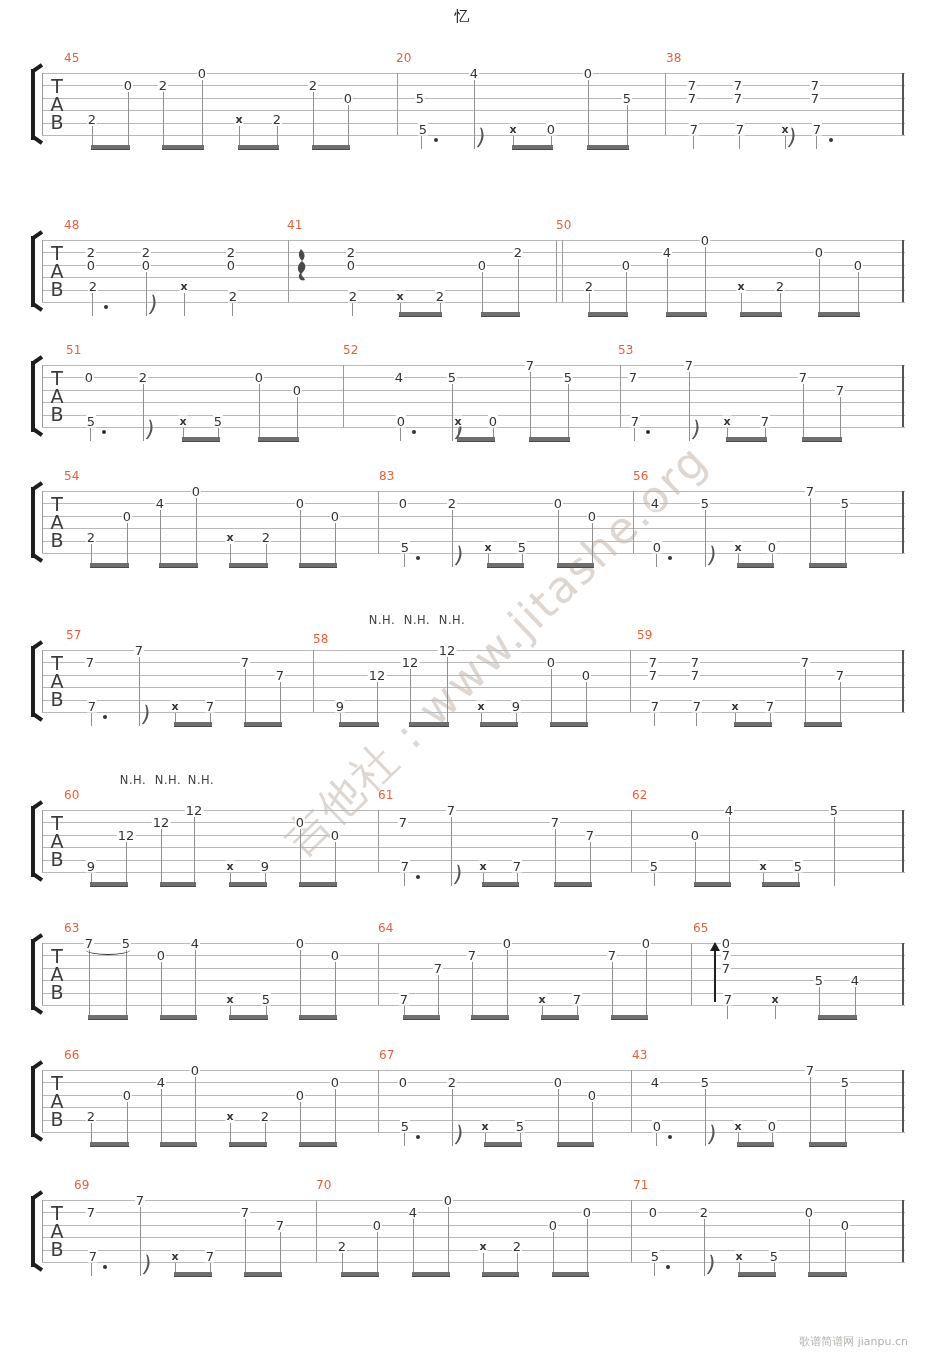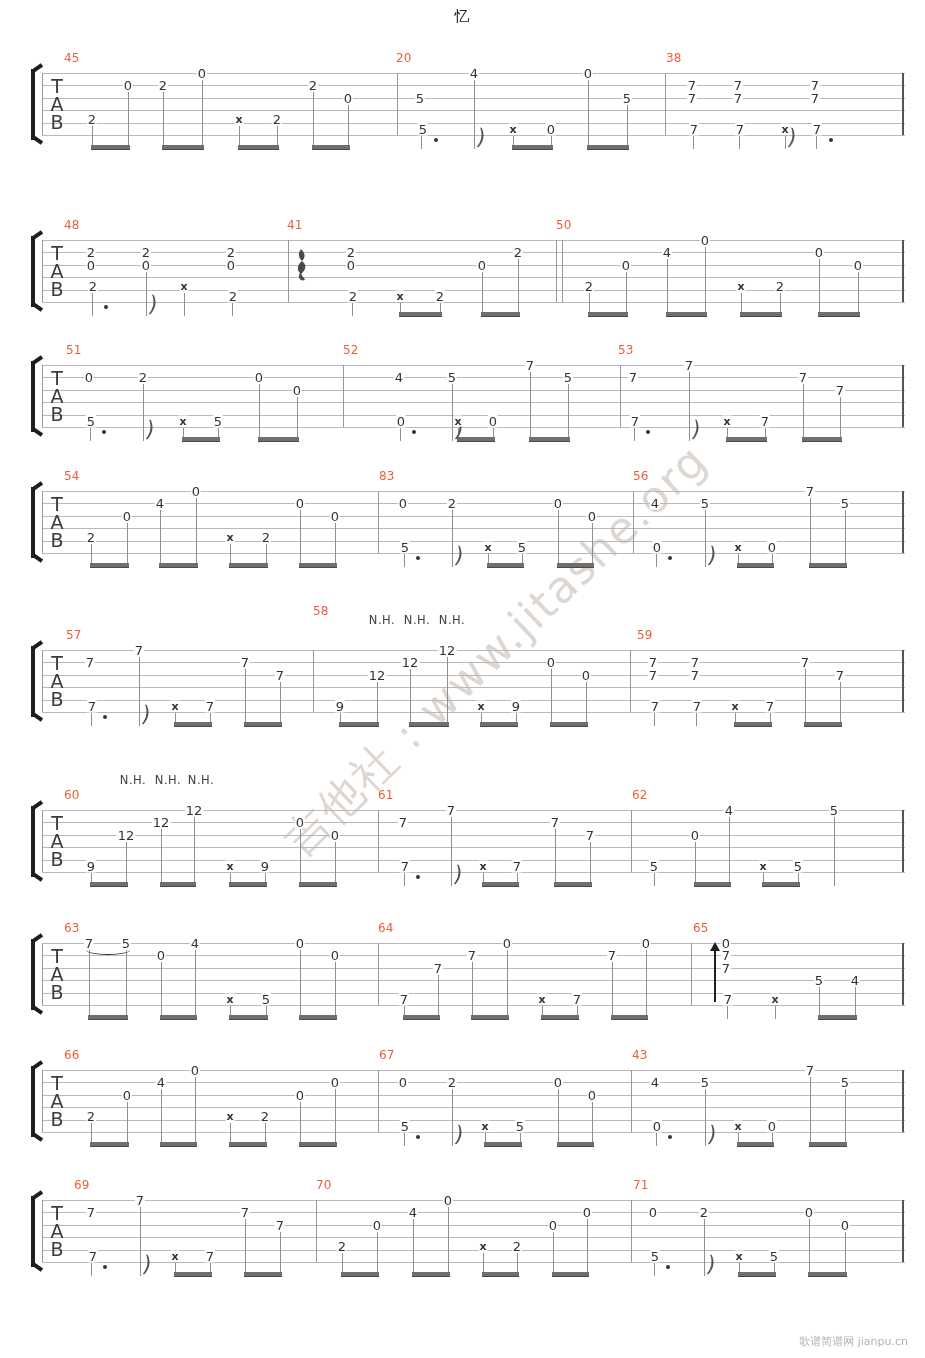--- a/index.html
+++ b/index.html
@@ -359,21 +359,21 @@
       <div class="beam" style="left: 244px; top: 722px; width: 38px;"></div>
       <div class="flag" style="left: 146px; top: 714px;">)</div>
       <div class="dot" style="left: 103px; top: 715px;"></div>
       <div class="note" style="left: 90px; top: 662.4px;">7</div>
       <div class="note" style="left: 92px; top: 705.8px;">7</div>
       <div class="note" style="left: 139px; top: 650px;">7</div>
       <div class="note mute" style="left: 175px; top: 705.8px;">x</div>
       <div class="note" style="left: 210px; top: 705.8px;">7</div>
       <div class="note" style="left: 245px; top: 662.4px;">7</div>
       <div class="note" style="left: 280px; top: 674.8px;">7</div>
-      <div class="mnum" style="left: 317px; top: 618px;">58</div>
+      <div class="mnum" style="left: 317px; top: 646px;">58</div>
       <div class="stem" style="left: 340px; top: 712.8px; height: 13.2px;"></div>
       <div class="stem" style="left: 377px; top: 681.8px; height: 44.2px;"></div>
       <div class="stem" style="left: 410px; top: 669.4px; height: 56.6px;"></div>
       <div class="stem" style="left: 447px; top: 657px; height: 69px;"></div>
       <div class="stem" style="left: 481px; top: 712.8px; height: 13.2px;"></div>
       <div class="stem" style="left: 516px; top: 712.8px; height: 13.2px;"></div>
       <div class="stem" style="left: 551px; top: 669.4px; height: 56.6px;"></div>
       <div class="stem" style="left: 586px; top: 681.8px; height: 44.2px;"></div>
       <div class="beam" style="left: 339px; top: 722px; width: 40px;"></div>
       <div class="beam" style="left: 409px; top: 722px; width: 40px;"></div>

